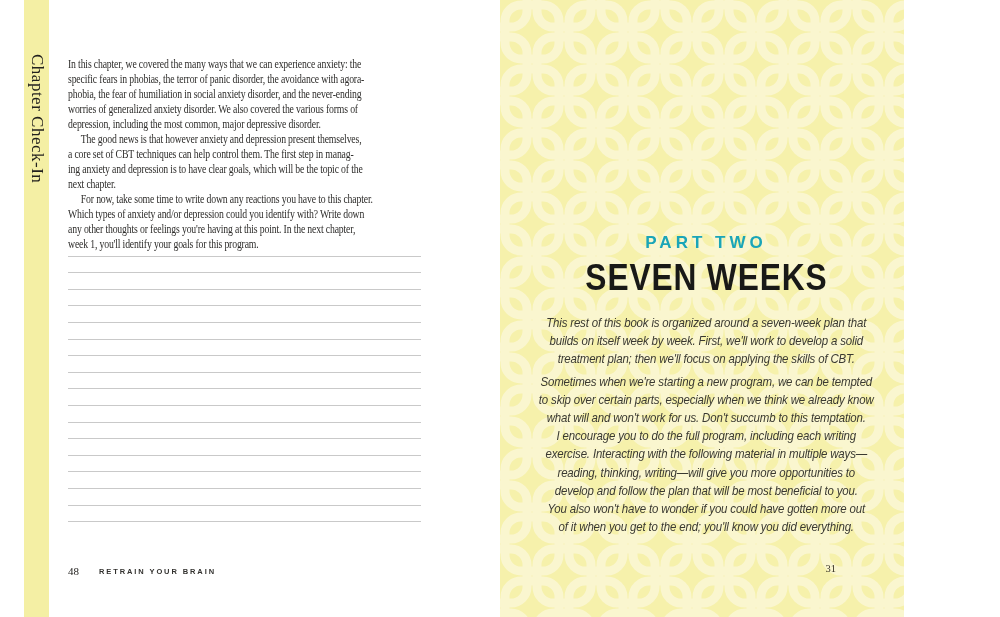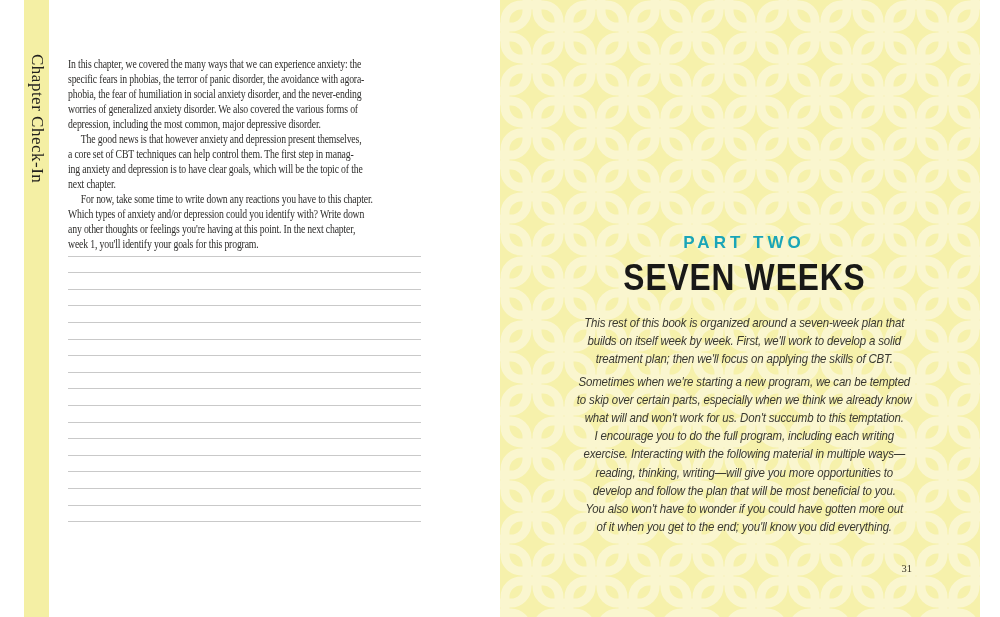--- a/index.html
+++ b/index.html
@@ -32,21 +32,21 @@
   .body-text .tline{white-space:nowrap;}
   .body-text .tline.indent{padding-left:16px;}
   #writing-lines{position:absolute;left:68px;top:240px;width:353px;}
   .writing-line{height:16.6px;border-bottom:1px solid var(--rule);}
   .left-footer{position:absolute;left:68px;top:561px;width:360px;}
   .left-footer .pn{font-family:"Liberation Serif",serif;font-size:11px;color:#22211e;}
   .left-footer .bt{font-family:"Liberation Sans",sans-serif;font-weight:bold;font-size:7.5px;
     letter-spacing:1.9px;color:#33322f;margin-left:16px;vertical-align:1px;}
 
   
-  .right-page{position:absolute;left:500px;top:0;width:480px;height:617px;
+  .right-page{position:absolute;left:500px;top:0;width:404px;height:617px;
     background:var(--yellow);overflow:hidden;}
   #pattern-svg{position:absolute;left:0;top:0;}
   .kicker{
     position:absolute;left:0;top:233px;width:100%;padding-left:8px;text-align:center;
     font-family:"Liberation Sans",sans-serif;font-weight:bold;font-size:17px;
     letter-spacing:4px;color:var(--teal);
   }
   .part-title{
     position:absolute;left:0;top:257px;width:100%;padding-left:10px;text-align:center;
     font-family:"Liberation Sans",sans-serif;font-weight:bold;font-size:36px;
@@ -107,20 +107,24 @@
         <div class="writing-line"></div>
         <div class="writing-line"></div>
         <div class="writing-line"></div>
         <div class="writing-line"></div>
         <div class="writing-line"></div>
         <div class="writing-line"></div>
         <div class="writing-line"></div>
         <div class="writing-line"></div>
         <div class="writing-line"></div>
       </div>
+    <div class="left-footer">
+      <span class="pn">48</span>
+      <span class="bt">RETRAIN YOUR BRAIN</span>
+    </div>
   </section>
 
   <section class="right-page">
     <svg id="pattern-svg" width="500" height="617">
         <rect width="500" height="617" fill="#f6f1ab"></rect>
         <rect x="-27" y="-27" width="54" height="54" rx="16" fill="none" stroke="#faf6cf" stroke-width="9"></rect>
         <rect x="37" y="-27" width="54" height="54" rx="16" fill="none" stroke="#faf6cf" stroke-width="9"></rect>
         <rect x="101" y="-27" width="54" height="54" rx="16" fill="none" stroke="#faf6cf" stroke-width="9"></rect>
         <rect x="165" y="-27" width="54" height="54" rx="16" fill="none" stroke="#faf6cf" stroke-width="9"></rect>
         <rect x="229" y="-27" width="54" height="54" rx="16" fill="none" stroke="#faf6cf" stroke-width="9"></rect>

